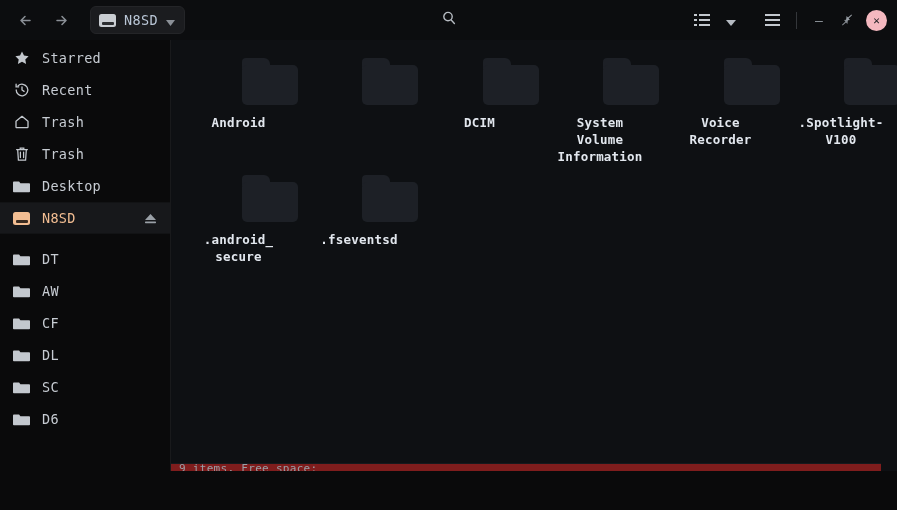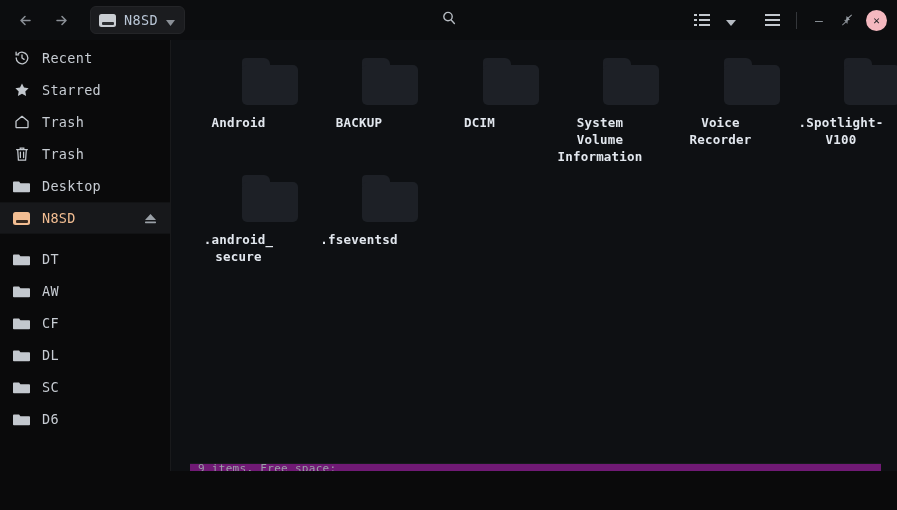--- a/index.html
+++ b/index.html
@@ -108,21 +108,21 @@
     background:#1d2026; border-radius:4px 6px 0 0;
   }
   .fname {
     font-size:12.5px; line-height:17px; color:#e2e7ee; text-align:center;
     letter-spacing:.2px; width:118px; word-break:break-word; white-space:pre-line;
   }
 
   
   .status {
     position:absolute; left:0; right:16px; bottom:0; height:8px; overflow:hidden;
-    background:#701a75; border-top:1px solid #17191d;margin-left:19px;
+    background:#7f1d1d; border-top:1px solid #17191d;
   }
   .status span {
     display:block; font-size:11px; color:#9aa0a7; white-space:nowrap;
     padding-left:8px; margin-top:-2px; letter-spacing:.3px;
   }
 </style>
 </head>
 <body>
 
 <div class="window">
@@ -217,36 +217,36 @@
       </div>
     </div>
   </div>
 
   <div class="content">
 
     <div class="sidebar">
 
       <div class="side-item">
         <span class="sicon">
+          <svg width="16" height="16" viewBox="0 0 16 16" fill="currentColor">
+              <path d="M8 1.4 10 5.6l4.6.6-3.3 3.2.8 4.5L8 11.8 3.9 13.9l.8-4.5L1.4 6.2 6 5.6z"></path>
+            </svg>
+        </span>
+        <span class="label">Starred</span>
+      </div>
+
+      <div class="side-item">
+        <span class="sicon">
           <svg width="16" height="16" viewBox="0 0 16 16" fill="none" stroke="currentColor" stroke-width="1.3" stroke-linecap="round">
               <path d="M2.2 8a5.8 5.8 0 1 0 1.9-4.3"></path>
               <path d="M2.1 2.2v2.6h2.6"></path>
               <path d="M8 4.8V8l2.1 1.4"></path>
             </svg>
         </span>
         <span class="label">Recent</span>
-      </div>
-
-      <div class="side-item">
-        <span class="sicon">
-          <svg width="16" height="16" viewBox="0 0 16 16" fill="currentColor">
-              <path d="M8 1.4 10 5.6l4.6.6-3.3 3.2.8 4.5L8 11.8 3.9 13.9l.8-4.5L1.4 6.2 6 5.6z"></path>
-            </svg>
-        </span>
-        <span class="label">Starred</span>
       </div>
 
       <div class="side-item">
         <span class="sicon">
           <svg width="16" height="16" viewBox="0 0 16 16" fill="none" stroke="currentColor" stroke-width="1.3" stroke-linejoin="round">
               <path d="M2 7.2 8 2.3l6 4.9V13a.7.7 0 0 1-.7.7H2.7A.7.7 0 0 1 2 13z"></path>
             </svg>
         </span>
         <span class="label">Trash</span>
       </div>
@@ -346,21 +346,20 @@
                 <i class="tab"></i>
                 <i class="body"></i>
               </span>
             <span class="fname">Android</span>
           </div>
           <div class="item">
             <span class="folder">
                 <i class="tab"></i>
                 <i class="body"></i>
               </span>
-            <span class="fname">BACKUP</span>
           </div>
           <div class="item">
             <span class="folder">
                 <i class="tab"></i>
                 <i class="body"></i>
               </span>
             <span class="fname">DCIM</span>
           </div>
           <div class="item">
             <span class="folder">

